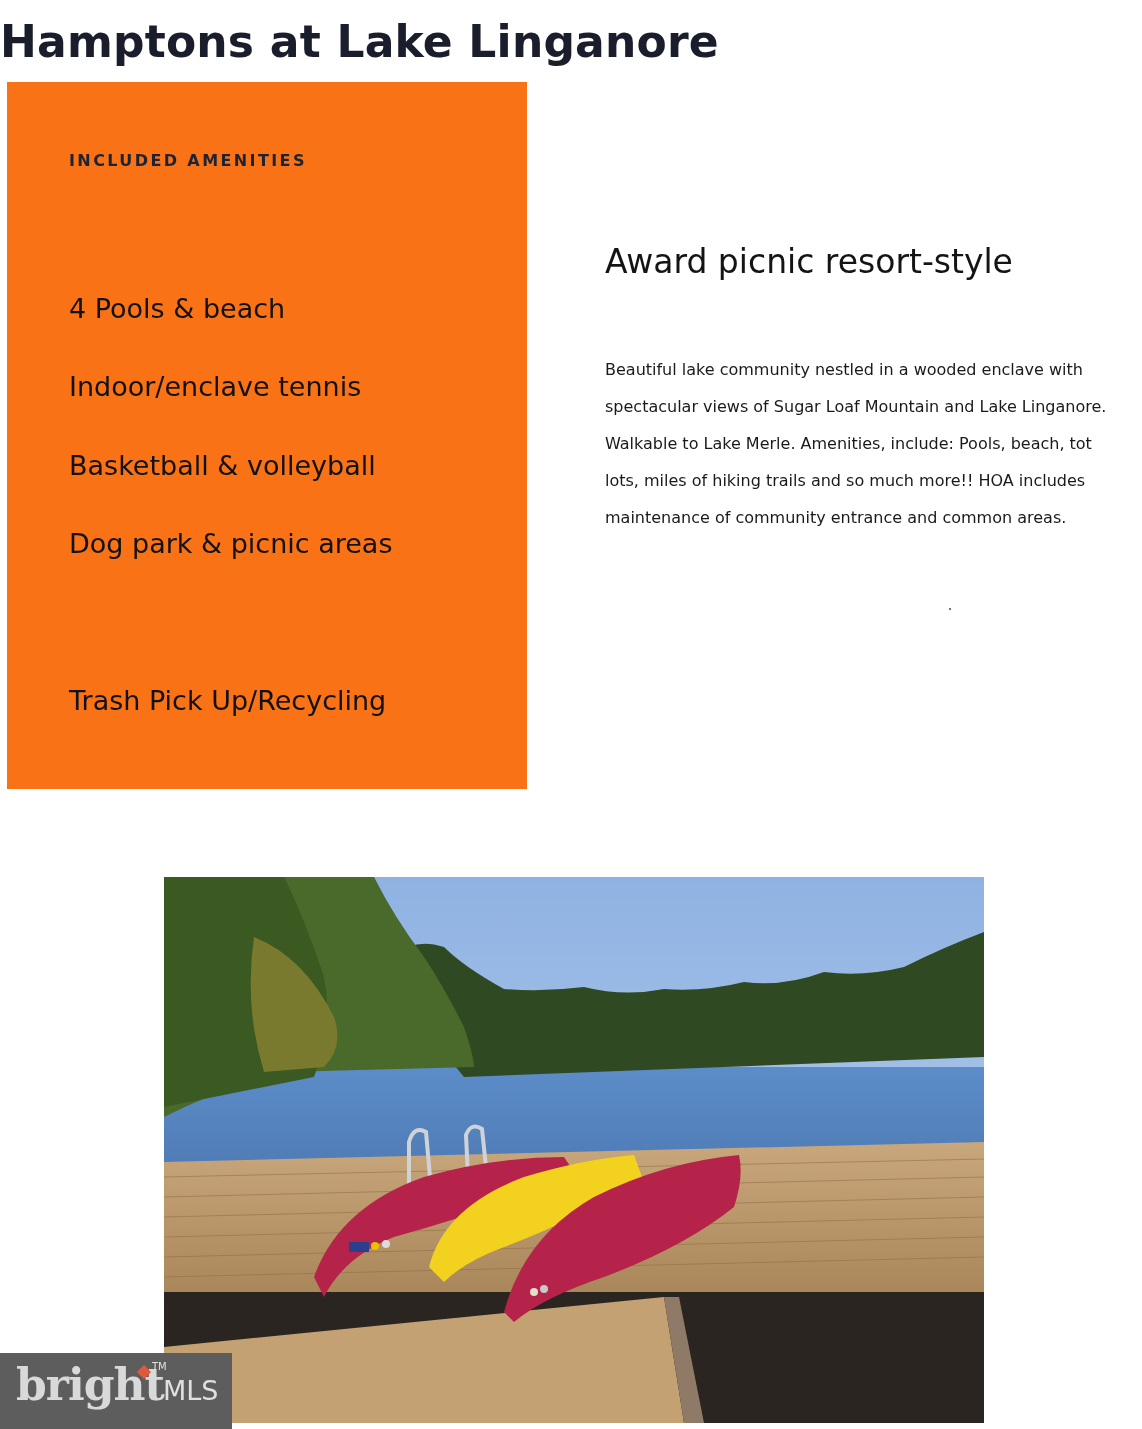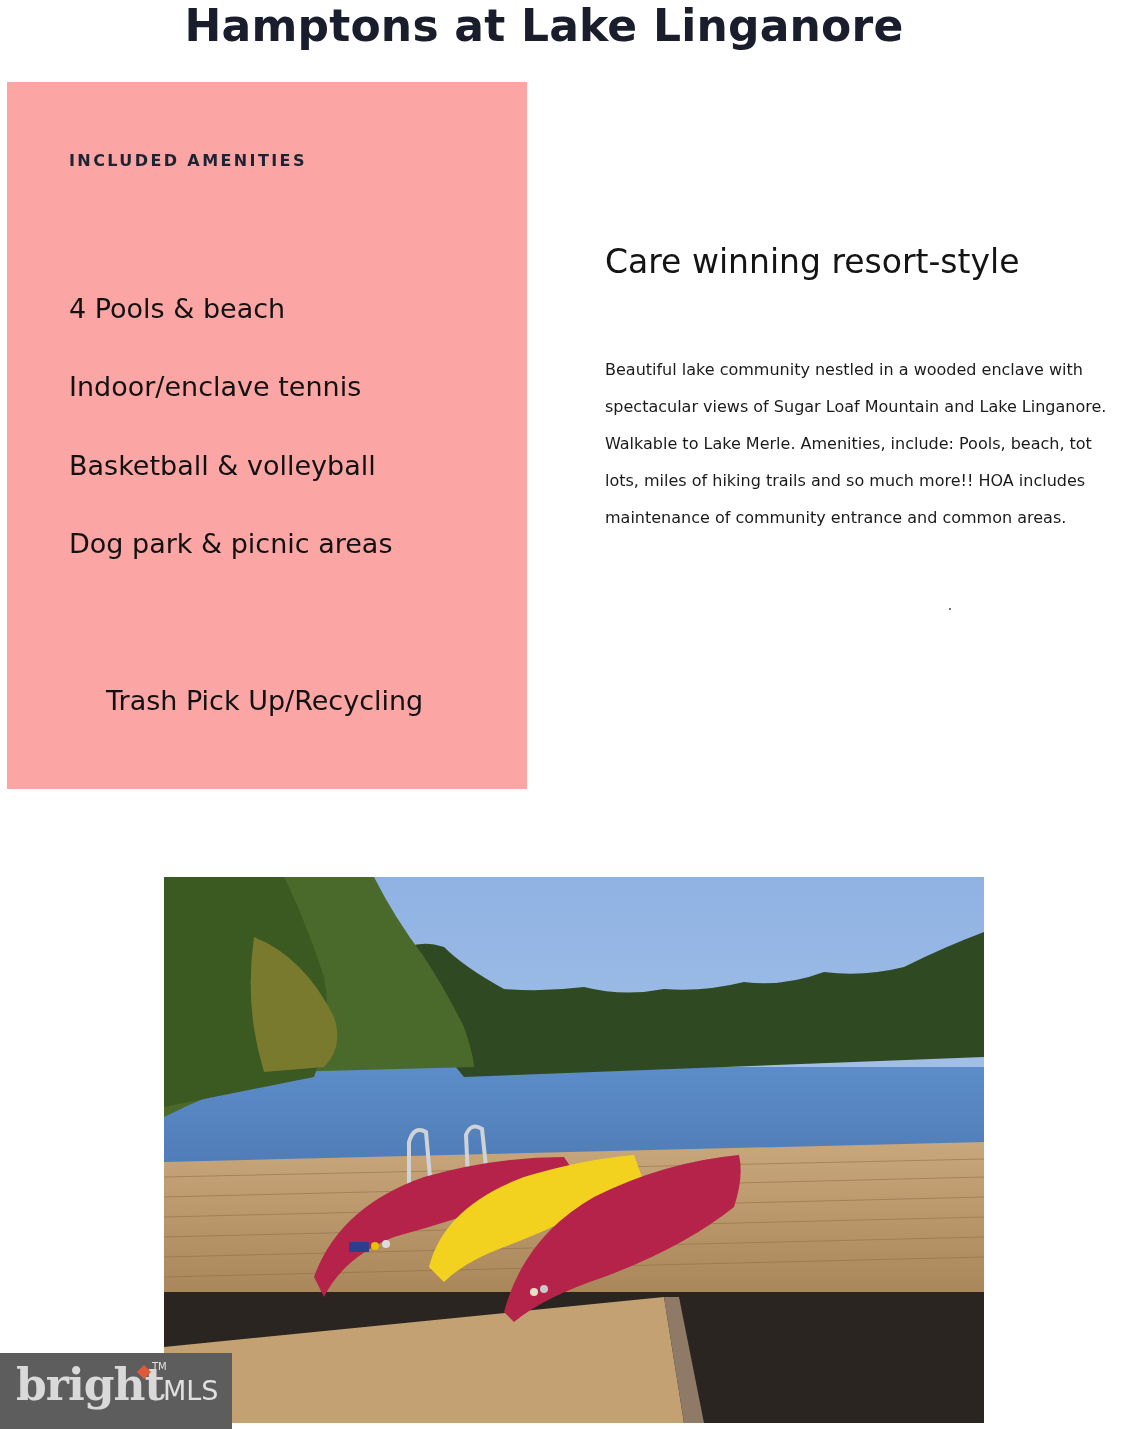--- a/index.html
+++ b/index.html
@@ -2,26 +2,26 @@
 <html><head>
 <meta charset="utf-8">
 <style>
   html, body { margin: 0; padding: 0; }
   body {
     width: 1142px; height: 1429px; position: relative; overflow: hidden;
     background: #ffffff; color: #111111;
     font-family: "DejaVu Sans", "Liberation Sans", sans-serif;
   }
   .title {
-    position: absolute; left: 0; top: 0; width: 1088px; text-align: center;
+    position: absolute; left: 0; top: 16px; width: 1088px; 
     font-size: 44px; font-weight: bold; color: #1a1d2b; letter-spacing: 0.2px;
   }
   .amenities-panel {
     position: absolute; left: 7px; top: 82px; width: 520px; height: 707px;
-    background: #fca5a5;
+    background: #f97316;
   }
   .amenities-heading {
     position: absolute; left: 62px; top: 69px;
     font-size: 16px; letter-spacing: 2.4px; color: #1c2333; font-weight: bold;
   }
   .amenity {
     position: absolute; left: 62px; font-size: 27px; color: #121212;
     white-space: nowrap;
   }
   .headline {
@@ -63,25 +63,25 @@
 <div class="title">Hamptons at Lake Linganore</div>
 
 <div class="speck" style="left:22px;top:140px;"></div>
 
 <div class="amenities-panel">
   <div class="amenities-heading">INCLUDED AMENITIES</div>
   <div class="amenity" style="top:211px;">4 Pools &amp; beach</div>
   <div class="amenity" style="top:289px;">Indoor/enclave tennis</div>
   <div class="amenity" style="top:368px;text-align:center;">Basketball &amp; volleyball</div>
   <div class="amenity" style="top:446px;">Dog park &amp; picnic areas</div>
-  <div class="amenity" style="top:603px;margin-left:37px;">Trash Pick Up/Recycling</div>
+  <div class="amenity" style="top:603px;">Trash Pick Up/Recycling</div>
 </div>
 
 <div class="headline">
-  <div>Care winning resort-style</div>
+  <div>Award picnic resort-style</div>
 </div>
 
 <div class="desc">Beautiful lake community nestled in a wooded enclave with spectacular views of Sugar Loaf Mountain and Lake Linganore. Walkable to Lake Merle. Amenities, include: Pools, beach, tot lots, miles of hiking trails and so much more!!  HOA includes maintenance of community entrance and common areas.</div>
 
 <div class="speck" style="left:949px;top:608px;"></div>
 
 <div class="photo">
   <svg width="820" height="546" viewBox="0 0 820 546">
     <defs>
       <linearGradient id="sky" x1="0" y1="0" x2="0" y2="1">

